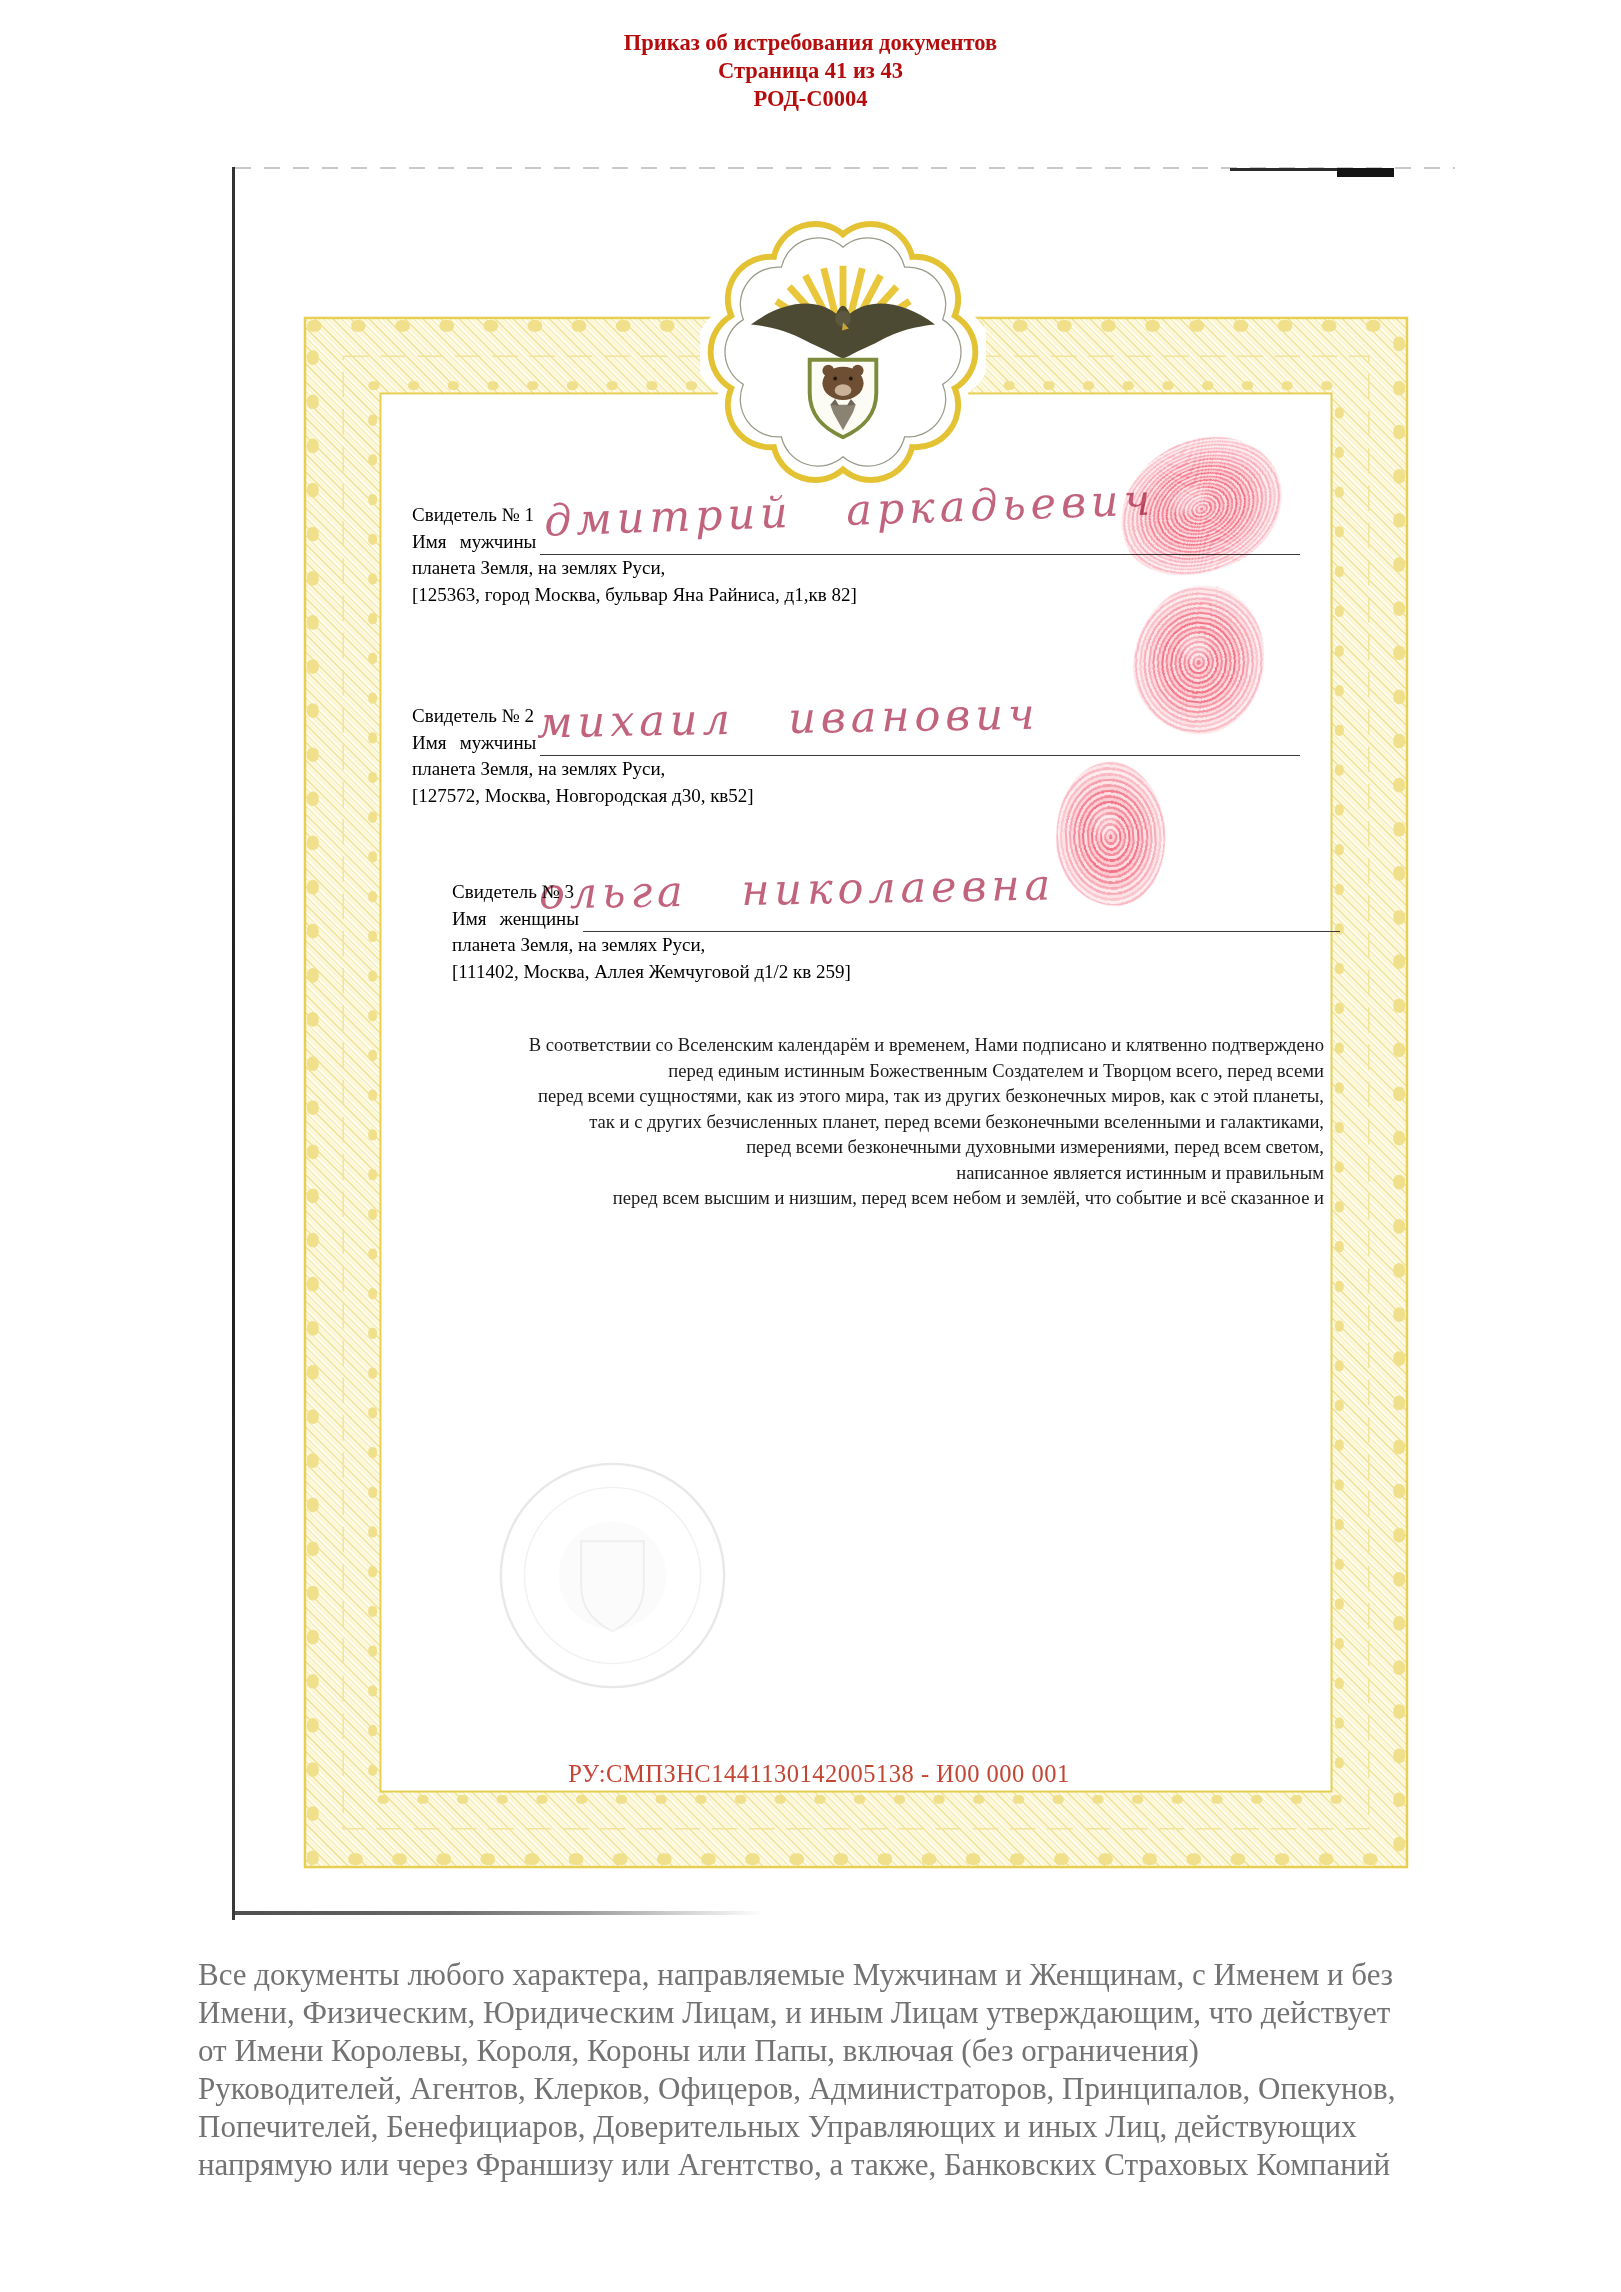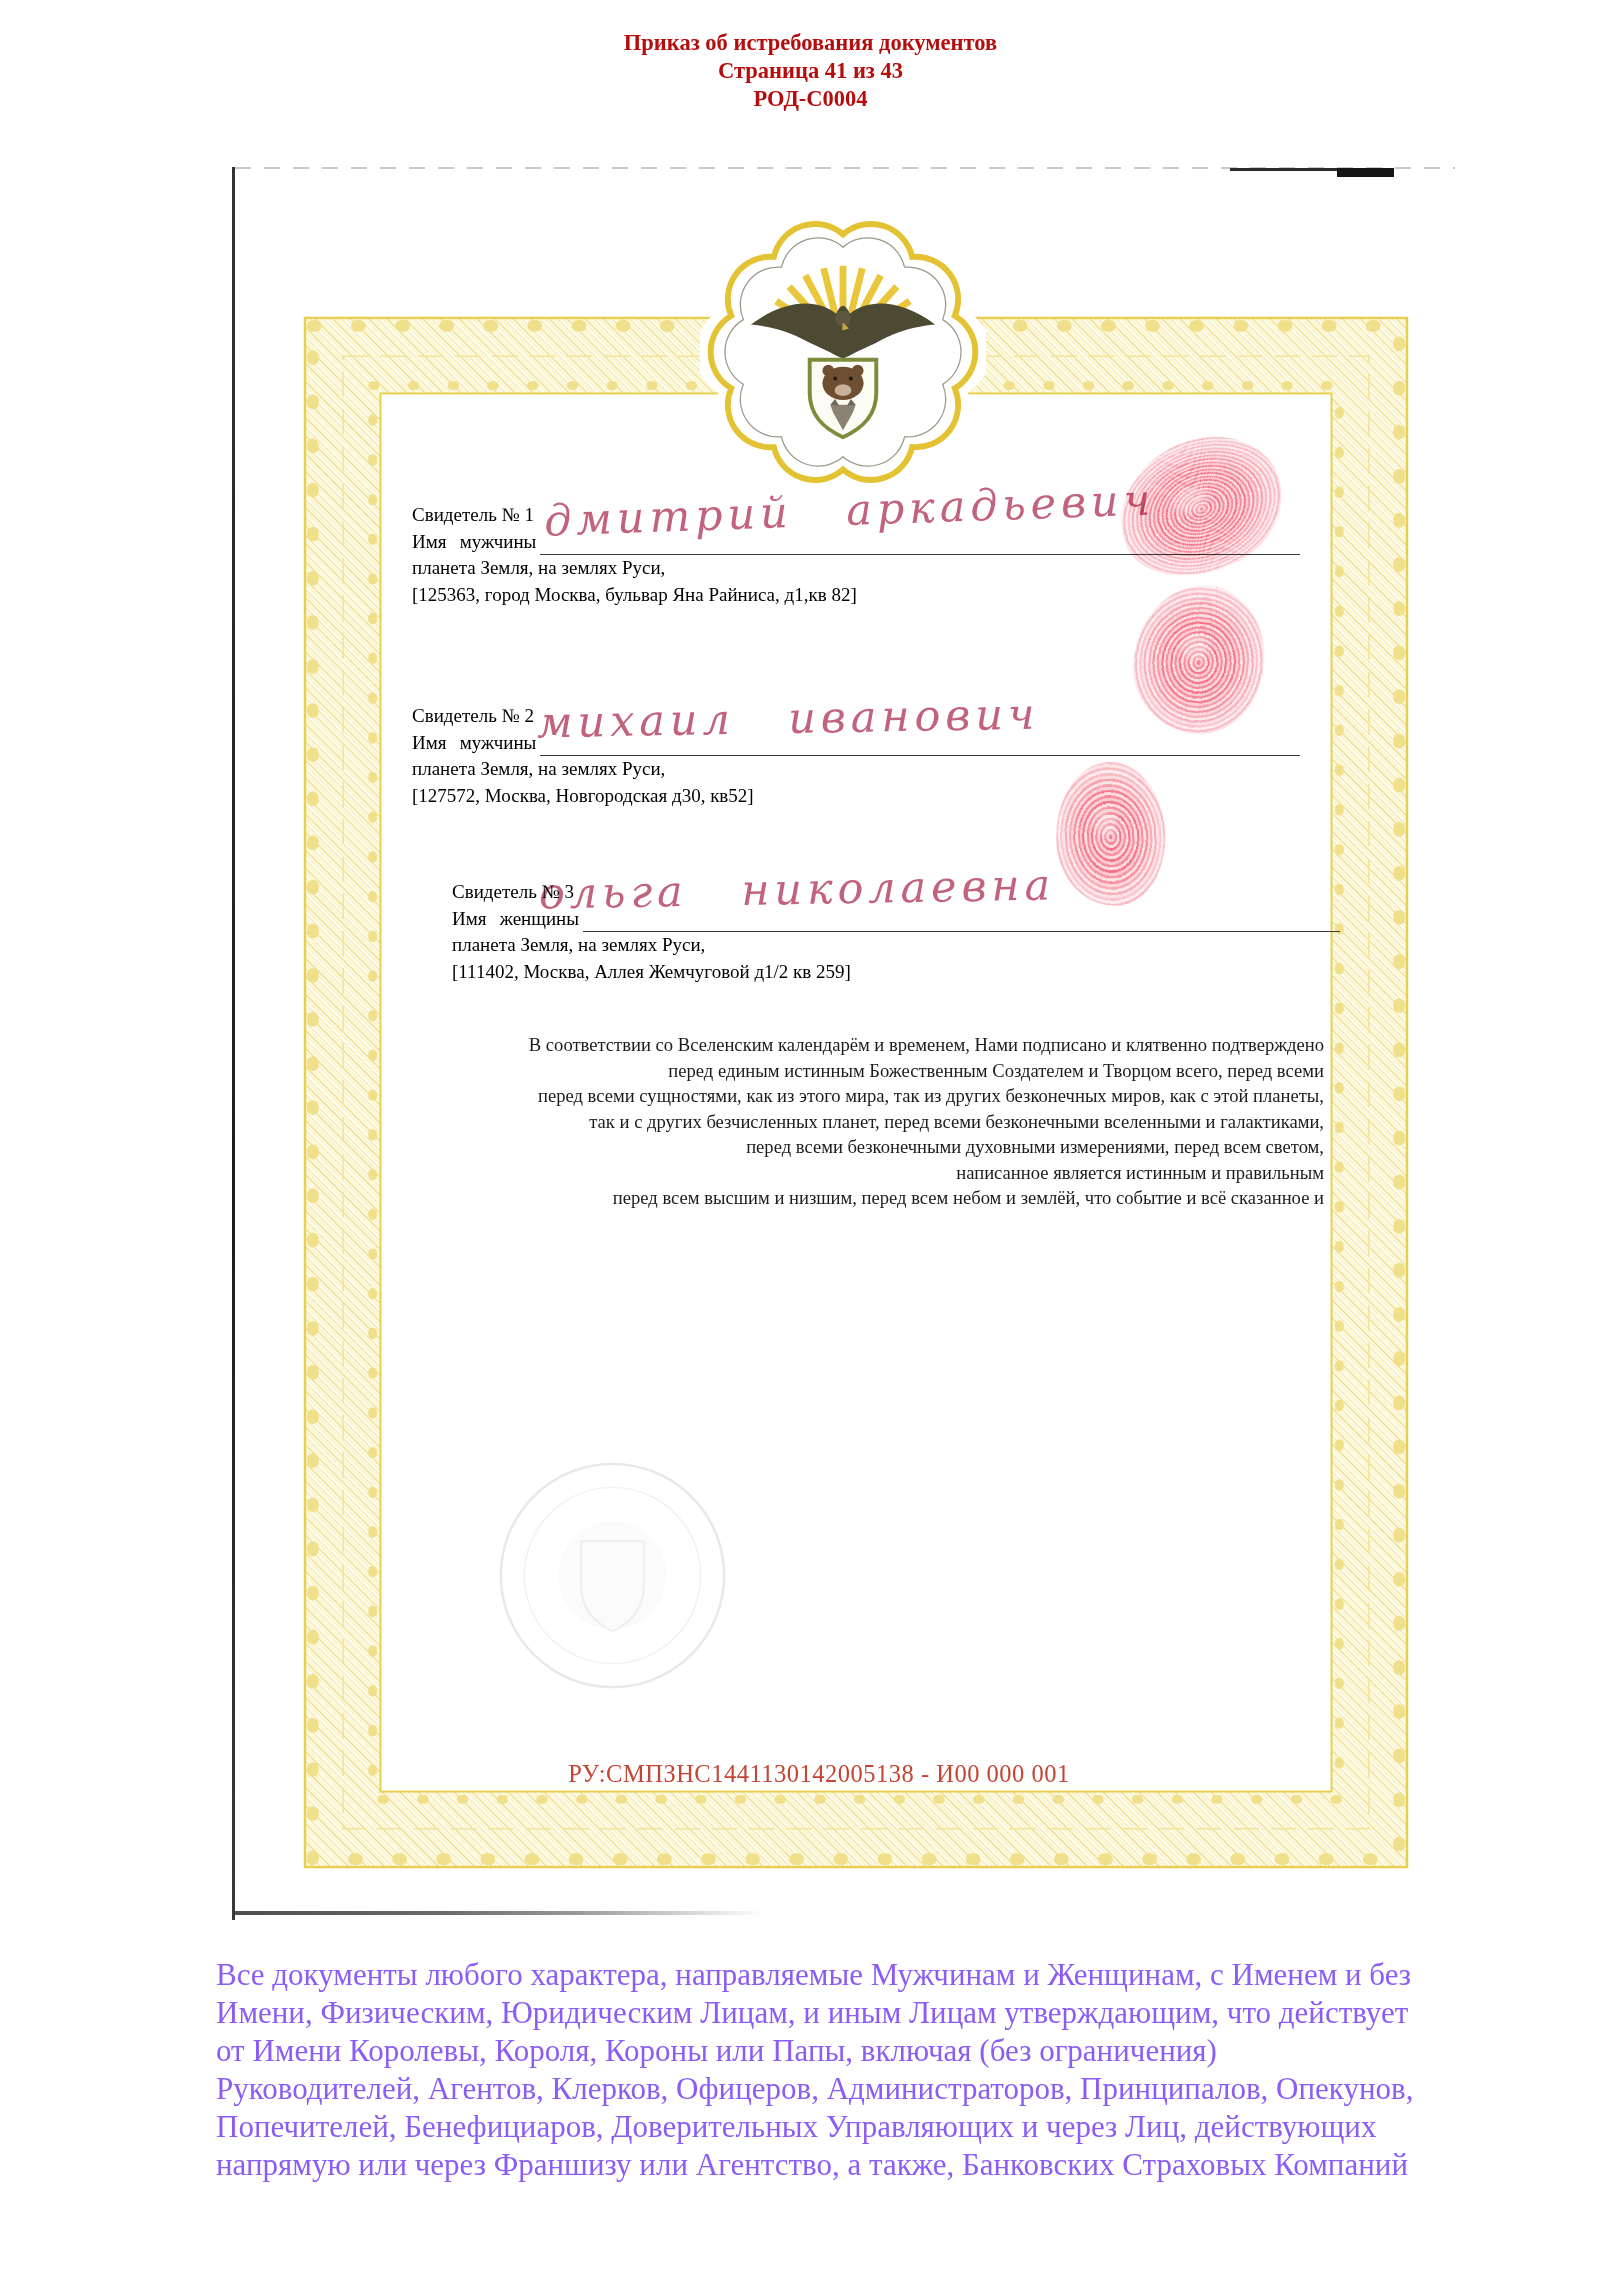--- a/index.html
+++ b/index.html
@@ -60,22 +60,22 @@
         color:#1c1c1c;font-size:18.6px;line-height:25.5px;text-align:right;}
 
   
   .stamp{position:absolute;left:495px;top:1458px;z-index:1;}
 
   
   .regnum{position:absolute;left:412px;top:1760px;width:814px;text-align:center;z-index:2;
           color:#c34534;font-size:24.5px;letter-spacing:0.5px;}
 
   
-  .footer-par{position:absolute;left:216px;top:1956px;width:1294px;z-index:2;
-              color:#8b5cf6;font-size:31px;line-height:38px;}
+  .footer-par{position:absolute;left:198px;top:1956px;width:1294px;z-index:2;
+              color:#737373;font-size:31px;line-height:38px;}
 </style>
 </head>
 <body>
 
 <div class="canvas">
 
   <div class="doc-header">
     <div>Приказ об истребования документов</div>
     <div>Страница 41 из 43</div>
     <div>РОД-С0004</div>
@@ -199,18 +199,18 @@
     <circle cx="120" cy="120" r="55" fill="rgba(170,170,170,0.05)"></circle>
   </svg>
 
   <div class="regnum">РУ:СМПЗНС1441130142005138 - И00 000 001</div>
 
   <div class="footer-par">
     <div>Все документы любого характера, направляемые Мужчинам и Женщинам, с Именем и без</div>
     <div>Имени, Физическим, Юридическим Лицам, и иным Лицам утверждающим, что действует</div>
     <div>от Имени Королевы, Короля, Короны или Папы, включая (без ограничения)</div>
     <div>Руководителей, Агентов, Клерков, Офицеров, Администраторов, Принципалов, Опекунов,</div>
-    <div>Попечителей, Бенефициаров, Доверительных Управляющих и через Лиц, действующих</div>
+    <div>Попечителей, Бенефициаров, Доверительных Управляющих и иных Лиц, действующих</div>
     <div>напрямую или через Франшизу или Агентство, а также, Банковских Страховых Компаний</div>
   </div>
 
 </div>
 
 
 </body></html>

